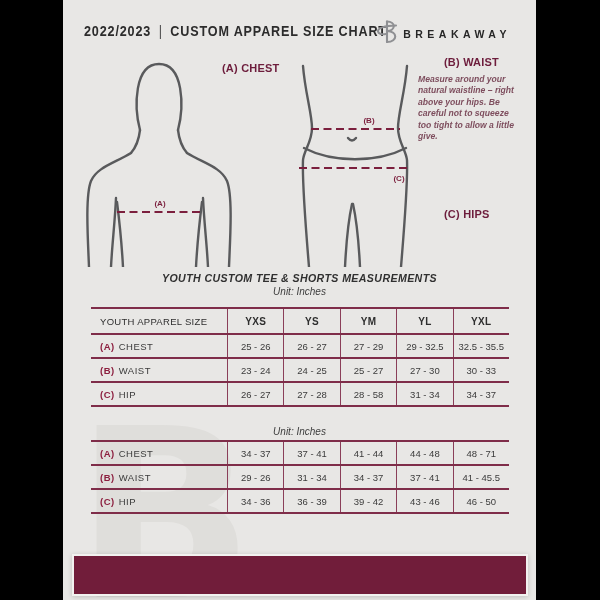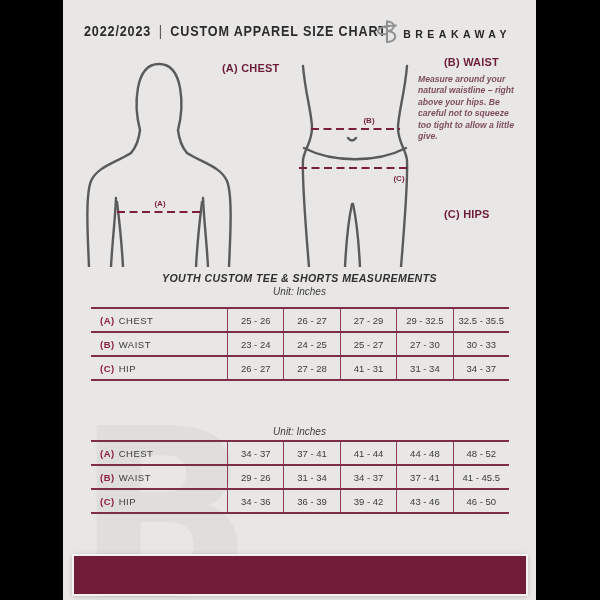--- a/index.html
+++ b/index.html
@@ -153,20 +153,28 @@
       <h3><span>(B)</span> <span>WAIST</span></h3>
       <p>Measure around your natural waistline – right above your hips. Be careful not to squeeze too tight to allow a little give.</p>
     </div>
     <div class="guide guide-c">
       <h3><span>(C)</span> <span>HIPS</span></h3>
     </div>
 
     <div class="sec-title t1-title">YOUTH CUSTOM TEE &amp; SHORTS MEASUREMENTS</div>
     <div class="sec-unit t1-unit">Unit: Inches</div>
     <div class="sizes-table t1">
+      <div class="trow head">
+        <div class="tcell lab">YOUTH APPAREL SIZE</div>
+        <div class="tcell">YXS</div>
+        <div class="tcell">YS</div>
+        <div class="tcell">YM</div>
+        <div class="tcell">YL</div>
+        <div class="tcell">YXL</div>
+      </div>
       <div class="trow">
         <div class="tcell lab">
             <span class="rowkey">(A)</span>
             <span class="rowname">CHEST</span>
           </div>
         <div class="tcell">25 - 26</div>
         <div class="tcell">26 - 27</div>
         <div class="tcell">27 - 29</div>
         <div class="tcell">29 - 32.5</div>
         <div class="tcell">32.5 - 35.5</div>
@@ -182,38 +190,38 @@
         <div class="tcell">27 - 30</div>
         <div class="tcell">30 - 33</div>
       </div>
       <div class="trow">
         <div class="tcell lab">
             <span class="rowkey">(C)</span>
             <span class="rowname">HIP</span>
           </div>
         <div class="tcell">26 - 27</div>
         <div class="tcell">27 - 28</div>
-        <div class="tcell">41 - 31</div>
+        <div class="tcell">28 - 58</div>
         <div class="tcell">31 - 34</div>
         <div class="tcell">34 - 37</div>
       </div>
     </div>
 
     <div class="sec-unit t2-unit">Unit: Inches</div>
     <div class="sizes-table t2">
       <div class="trow">
         <div class="tcell lab">
             <span class="rowkey">(A)</span>
             <span class="rowname">CHEST</span>
           </div>
         <div class="tcell">34 - 37</div>
         <div class="tcell">37 - 41</div>
         <div class="tcell">41 - 44</div>
         <div class="tcell">44 - 48</div>
-        <div class="tcell">48 - 52</div>
+        <div class="tcell">48 - 71</div>
       </div>
       <div class="trow">
         <div class="tcell lab">
             <span class="rowkey">(B)</span>
             <span class="rowname">WAIST</span>
           </div>
         <div class="tcell">29 - 26</div>
         <div class="tcell">31 - 34</div>
         <div class="tcell">34 - 37</div>
         <div class="tcell">37 - 41</div>

